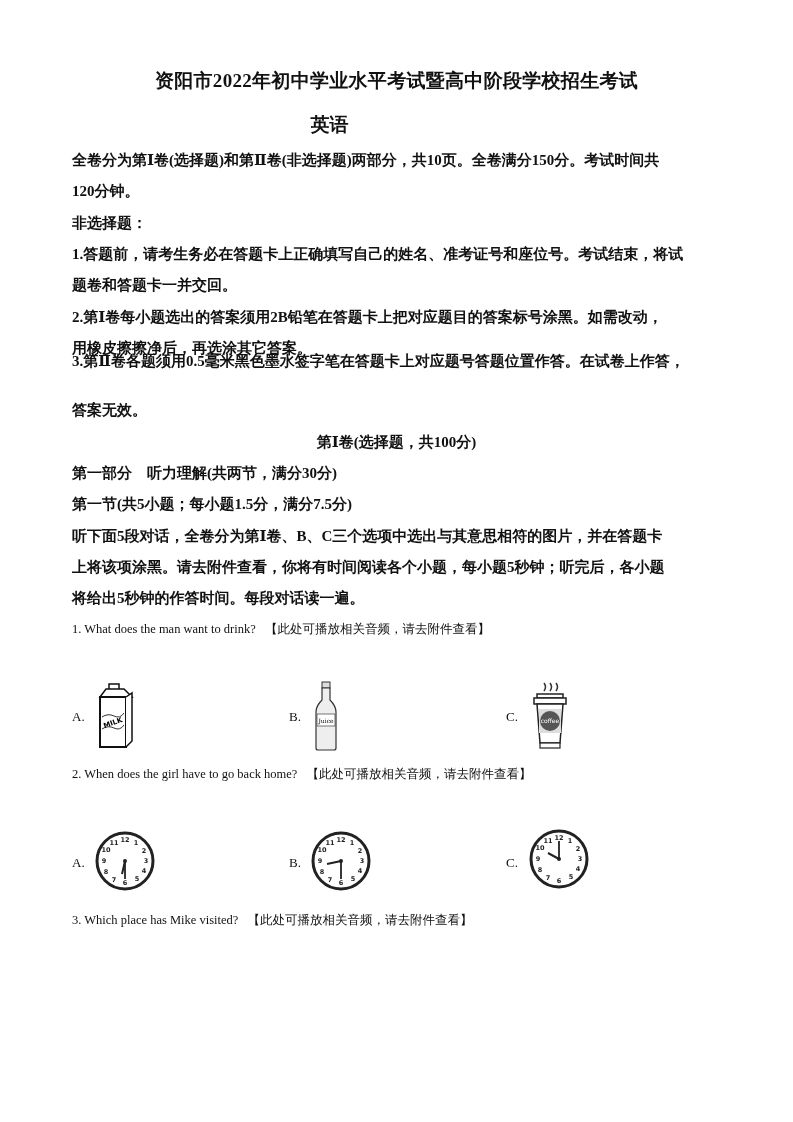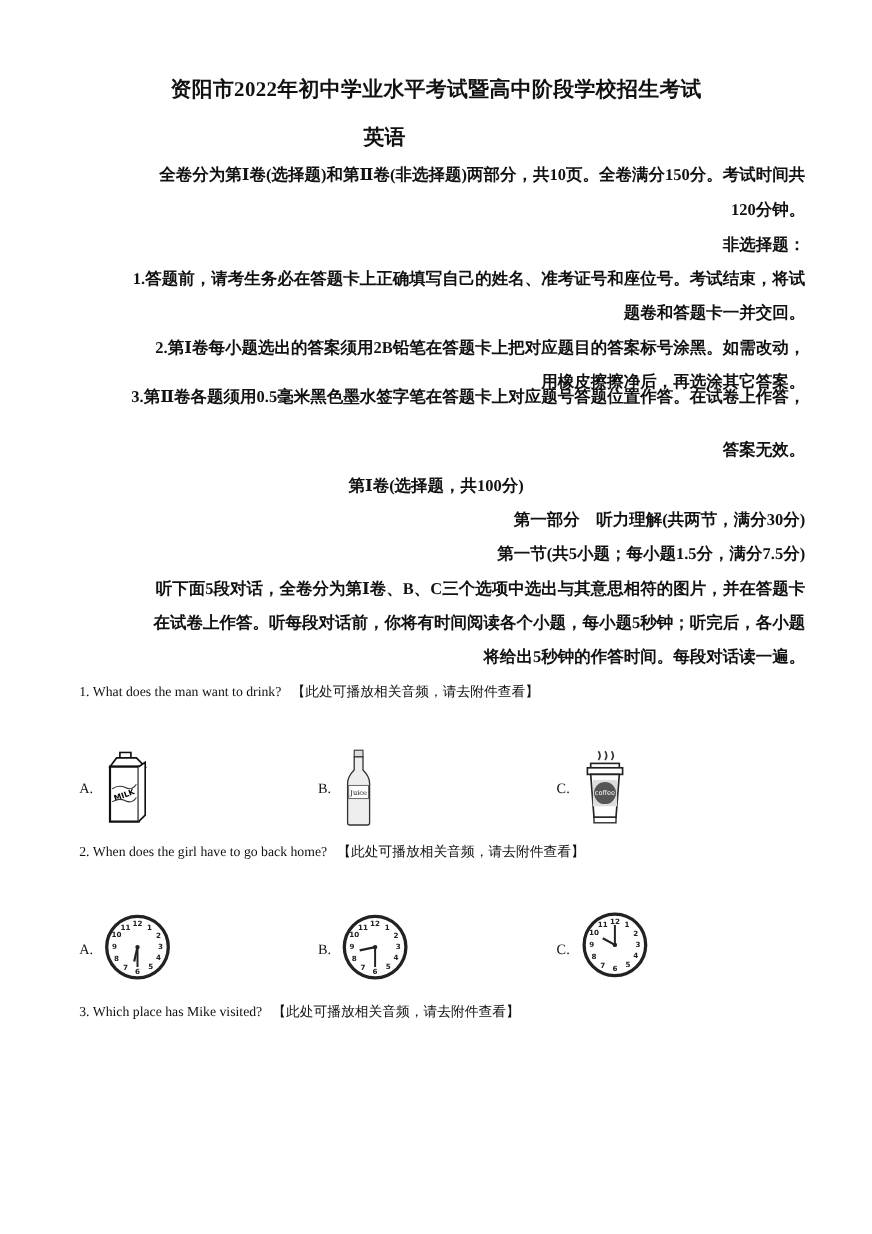--- a/index.html
+++ b/index.html
@@ -6,25 +6,25 @@
   body {
     width: 793px; height: 1122px; position: relative; overflow: hidden;
     font-family: "Liberation Serif", "DejaVu Serif", serif; color: #111;
   }
   .title {
     position: absolute; left: 0; width: 793px; top: 68px; text-align: center;
     font-size: 19px; font-weight: bold; letter-spacing: 0.3px;
   }
   .subtitle {
     position: absolute; left: 0; width: 659px; top: 112px; text-align: center;
-    font-size: 19px; font-weight: bold; padding-left: 20px;
+    font-size: 19px; font-weight: bold;
   }
   .line {
     position: absolute; left: 72px; width: 660px; font-size: 15px; font-weight: bold;
-    white-space: nowrap; line-height: 20px; text-align: right;
+    white-space: nowrap; line-height: 20px;
   }
   .center { left: 0; width: 793px; text-align: center; }
   .q {
     position: absolute; left: 72px; font-size: 12.5px; font-weight: normal; white-space: nowrap;
     line-height: 18px;
   }
   .opt-label {
     position: absolute; font-size: 13px; line-height: 16px;
   }
   .pic { position: absolute; }
@@ -42,21 +42,21 @@
 <div class="line" style="top:275px">题卷和答题卡一并交回。</div>
 <div class="line" style="top:307px">2.第Ⅰ卷每小题选出的答案须用2B铅笔在答题卡上把对应题目的答案标号涂黑。如需改动，</div>
 <div class="line" style="top:338px">用橡皮擦擦净后，再选涂其它答案。</div>
 <div class="line" style="top:351px">3.第Ⅱ卷各题须用0.5毫米黑色墨水签字笔在答题卡上对应题号答题位置作答。在试卷上作答，</div>
 <div class="line" style="top:400px">答案无效。</div>
 
 <div class="line center" style="top:432px">第Ⅰ卷(选择题，共100分)</div>
 <div class="line" style="top:463px">第一部分　听力理解(共两节，满分30分)</div>
 <div class="line" style="top:494px">第一节(共5小题；每小题1.5分，满分7.5分)</div>
 <div class="line" style="top:526px">听下面5段对话，全卷分为第Ⅰ卷、B、C三个选项中选出与其意思相符的图片，并在答题卡</div>
-<div class="line" style="top:557px">在试卷上作答。听每段对话前，你将有时间阅读各个小题，每小题5秒钟；听完后，各小题</div>
+<div class="line" style="top:557px">上将该项涂黑。请去附件查看，你将有时间阅读各个小题，每小题5秒钟；听完后，各小题</div>
 <div class="line" style="top:588px">将给出5秒钟的作答时间。每段对话读一遍。</div>
 
 <div class="q" style="top:620px">
   <span>1. What does the man want to drink?</span>
   <span style="margin-left:6px">【此处可播放相关音频，请去附件查看】</span>
 </div>
 
 <div class="opt-label" style="left:72px;top:709px">A.</div>
 <svg class="pic" style="left:96px;top:683px" width="40" height="66" viewBox="0 0 40 66">
   <rect x="13" y="1" width="10" height="6" fill="#fff" stroke="#111" stroke-width="1.5"></rect>

